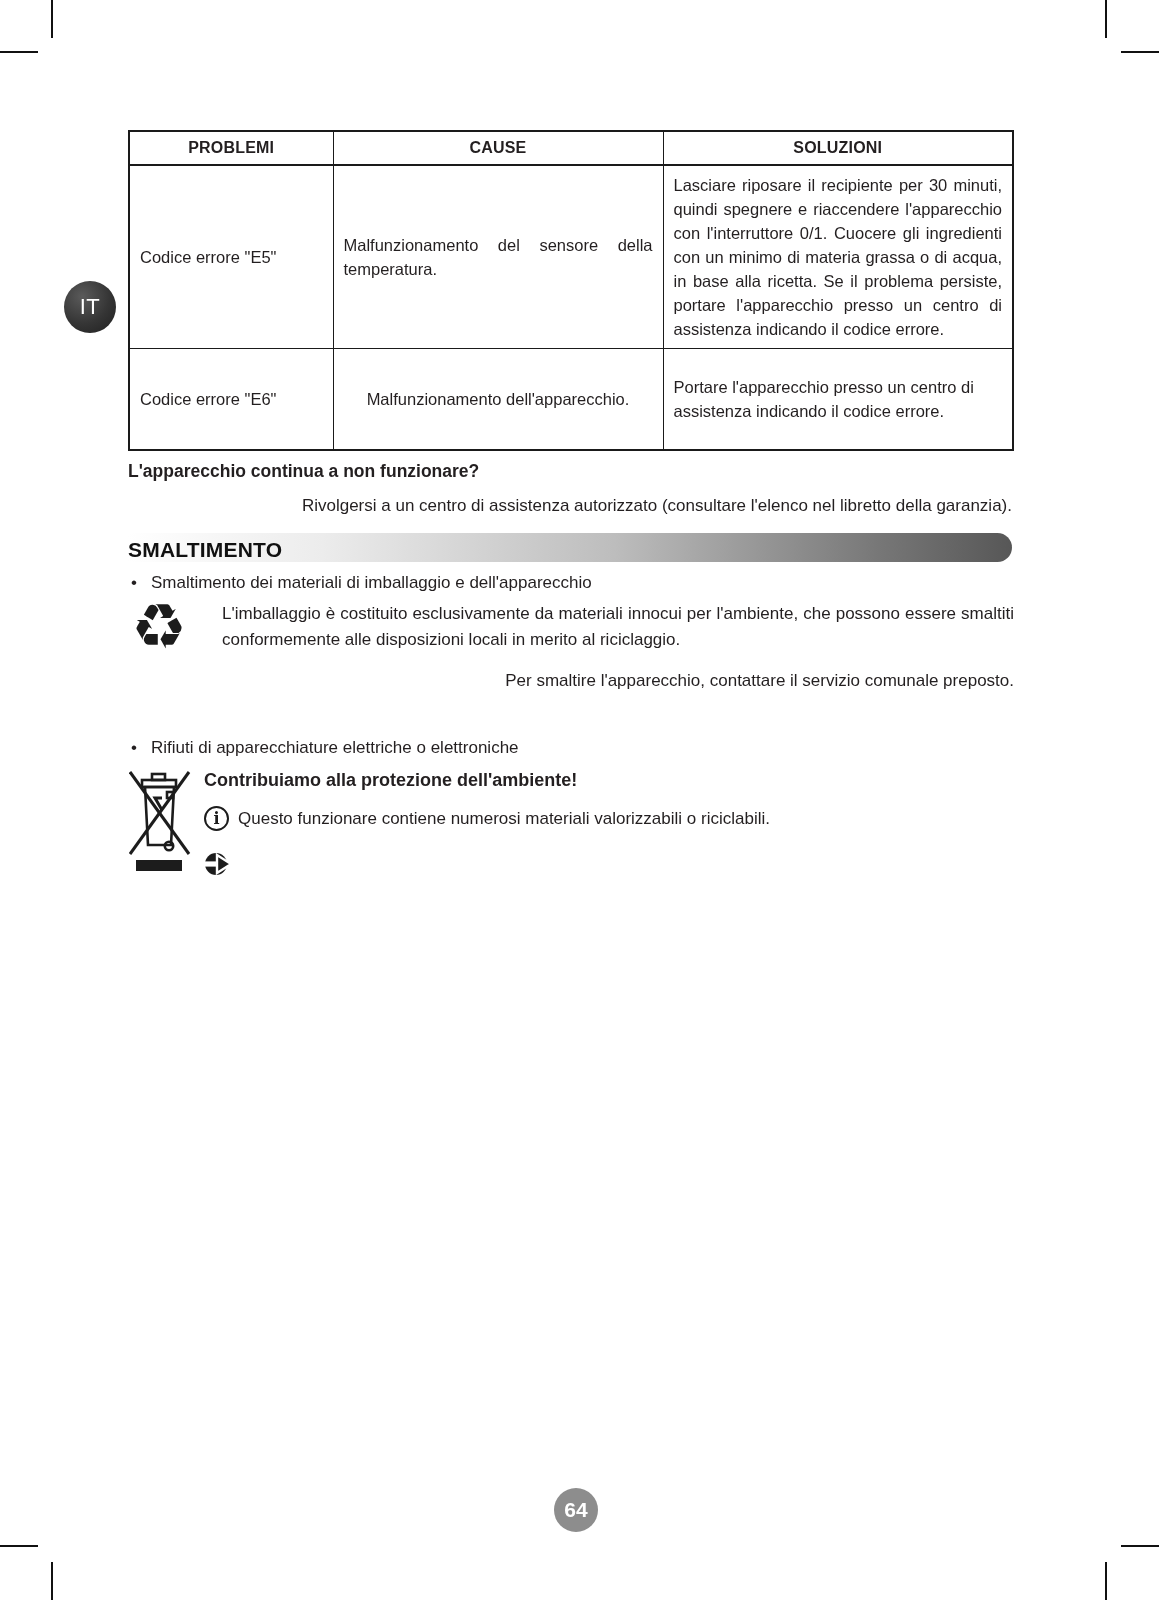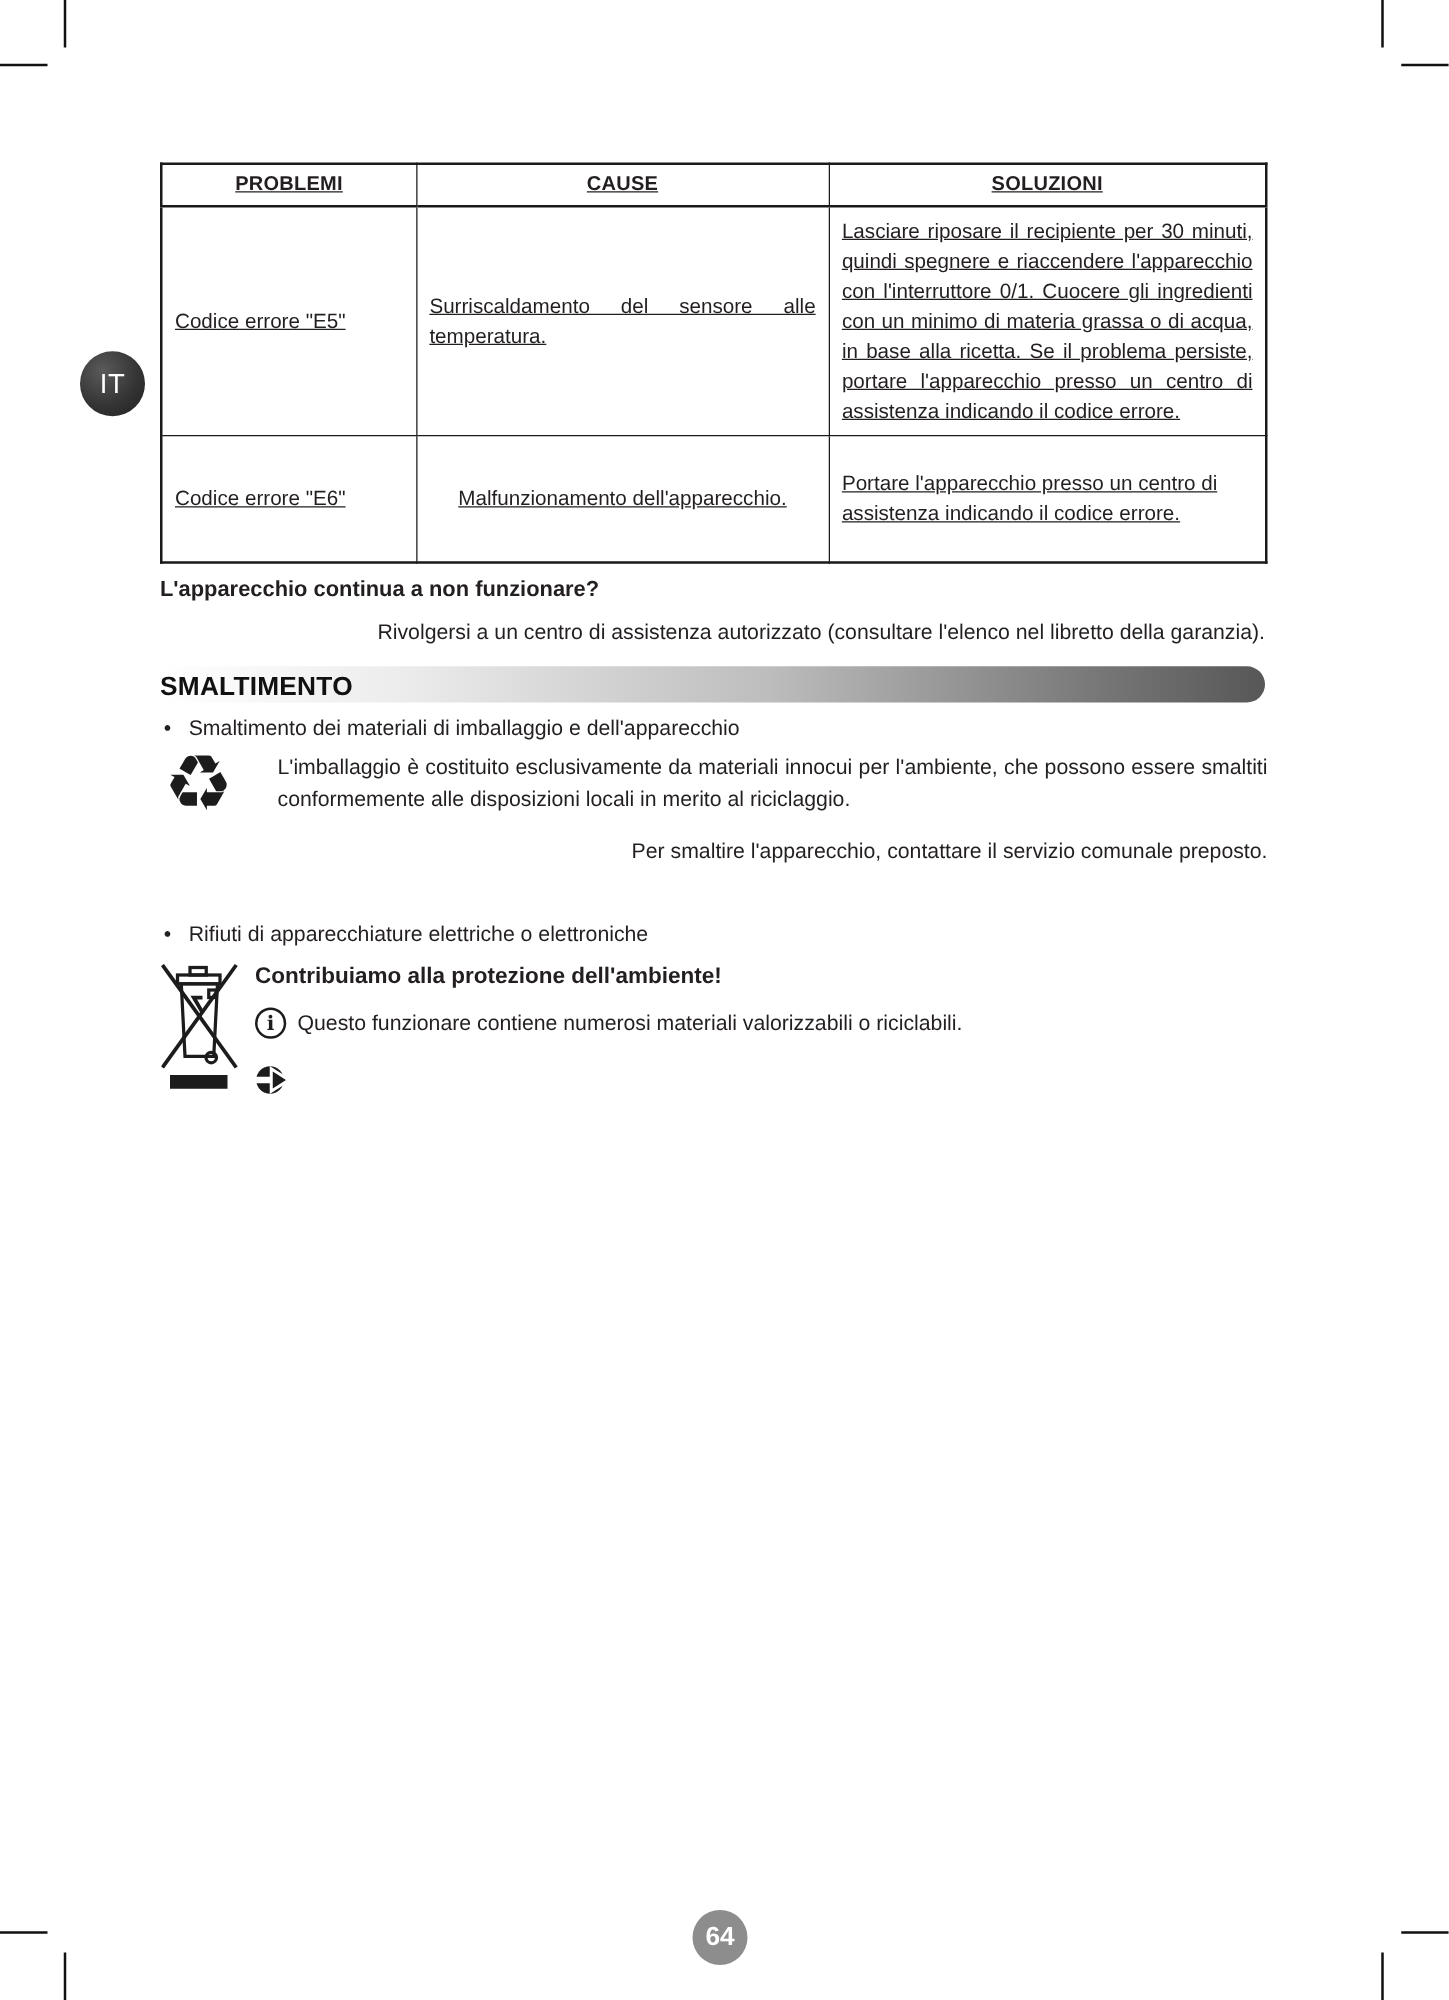--- a/index.html
+++ b/index.html
@@ -24,21 +24,21 @@
     border-collapse:collapse;table-layout:fixed;
   }
   table.trouble th, table.trouble td{
     border:1.6px solid #1a1a1a;font-size:16.5px;color:#231f20;
     padding:4px 10px;line-height:24px;
   }
   table.trouble th{
     border-bottom-width:2px;font-size:16px;font-weight:bold;text-align:center;
     padding:4px 2px;letter-spacing:0.2px;
   }
-  table.trouble{border:2px solid #1a1a1a;text-decoration:underline;}
+  table.trouble{border:2px solid #1a1a1a;}
   td.cell-problem{vertical-align:middle;}
   td.cell-cause{vertical-align:middle;text-align:justify;text-justify:inter-word;}
   td.cell-solution{vertical-align:middle;text-align:justify;text-justify:inter-word;}
   
   .abs{position:absolute;}
   .h-bold{font-weight:bold;font-size:17.5px;}
   .body-text{font-size:17px;line-height:26px;text-align:right;}
   
   .section-bar{
     position:absolute;left:128px;top:533px;width:884px;height:29px;
@@ -60,21 +60,21 @@
   .weee-wrap{position:absolute;left:129px;top:766px;width:64px;height:106px;}
   .info-circle{
     width:25px;height:25px;border:2.6px solid #1c1c1c;border-radius:50%;
     display:inline-flex;align-items:center;justify-content:center;flex:0 0 auto;
     font-family:"DejaVu Serif",serif;font-weight:bold;font-size:16px;color:#1c1c1c;
     box-sizing:border-box;
   }
   .icon-line{position:absolute;display:flex;align-items:center;gap:9px;font-size:17px;}
   
   .page-circle{
-    position:absolute;left:554px;top:1528px;width:44px;height:44px;border-radius:50%;
+    position:absolute;left:554px;top:1488px;width:44px;height:44px;border-radius:50%;
     background:#8d8d8d;display:flex;align-items:center;justify-content:center;
     color:#ffffff;font-weight:bold;font-size:21px;
   }
 </style>
 </head>
 <body>
 
 <div class="crop v" style="left:51px;top:0;"></div>
 <div class="crop h" style="left:0;top:51px;"></div>
 <div class="crop v" style="left:1105px;top:0;"></div>
@@ -95,21 +95,21 @@
       <col style="width:350px">
     </colgroup>
   <tbody>
       <tr style="height:33px">
     <th>PROBLEMI</th>
     <th>CAUSE</th>
     <th>SOLUZIONI</th>
   </tr>
   <tr style="height:183px">
     <td class="cell-problem">Codice errore "E5"</td>
-    <td class="cell-cause">Surriscaldamento del sensore alle temperatura.</td>
+    <td class="cell-cause">Malfunzionamento del sensore della temperatura.</td>
     <td class="cell-solution">Lasciare riposare il recipiente per 30 minuti, quindi spegnere e riaccendere l'apparecchio con l'interruttore 0/1. Cuocere gli ingredienti con un minimo di materia grassa o di acqua, in base alla ricetta. Se il problema persiste, portare l'apparecchio presso un centro di assistenza indicando il codice errore.</td>
   </tr>
   <tr style="height:102px">
     <td class="cell-problem">Codice errore "E6"</td>
     <td class="cell-cause" style="text-align:center">Malfunzionamento dell'apparecchio.</td>
     <td class="cell-solution" style="text-align:left">Portare l'apparecchio presso un centro di assistenza indicando il codice errore.</td>
   </tr>
 </tbody>
   </table>
 

